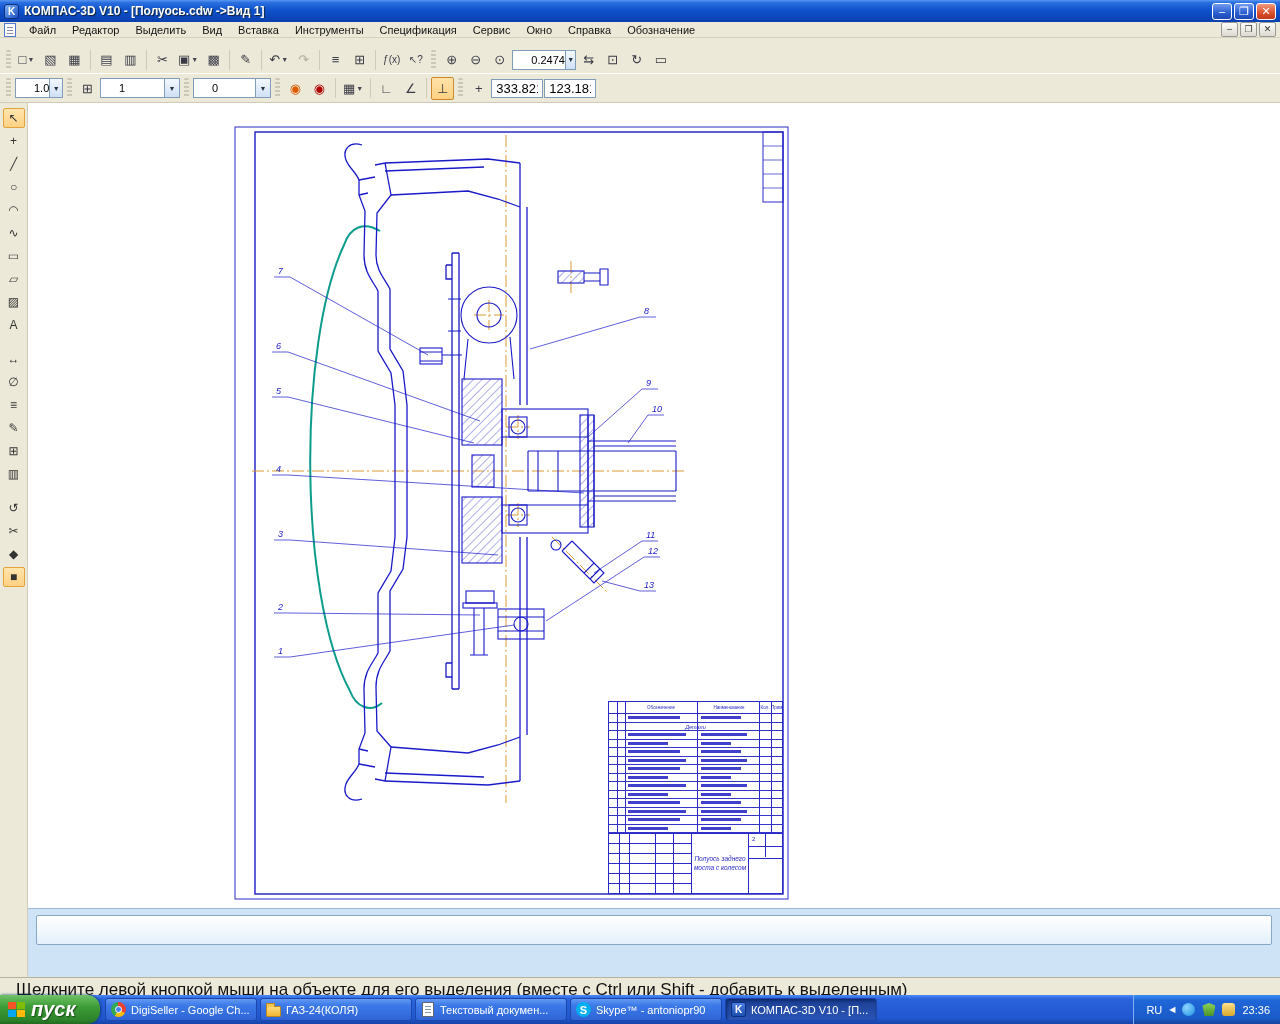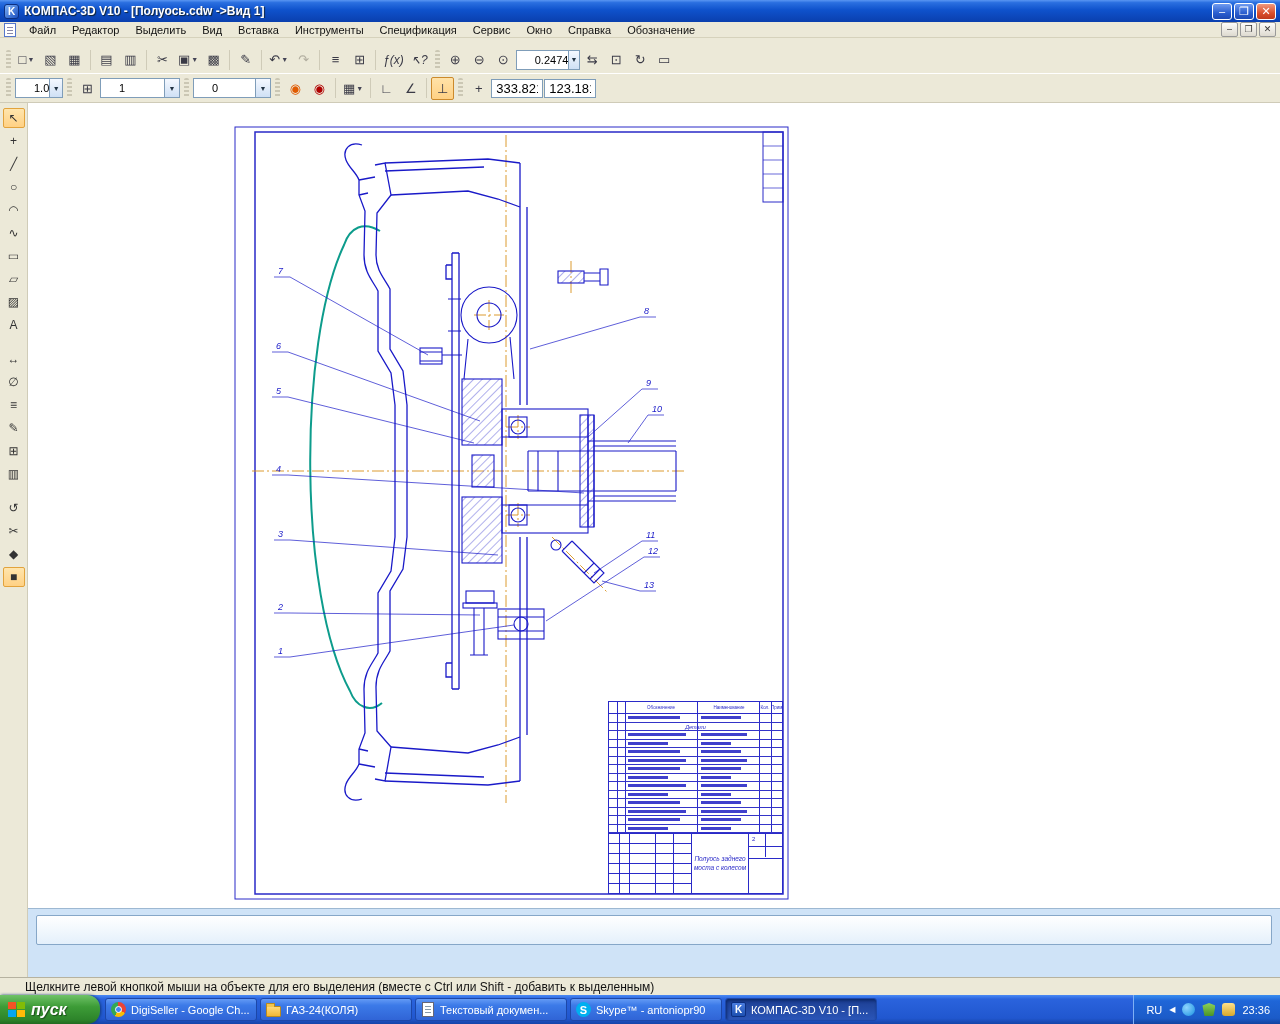--- a/index.html
+++ b/index.html
@@ -29,21 +29,21 @@
     font-size:9px;line-height:13px;text-align:center;color:#333}
 
   
   .toolbar{position:absolute;left:0;width:1280px;background:#ECE9D8;display:flex;align-items:center;gap:1px;padding:0 3px}
   #tb1{top:46px;height:28px;border-bottom:1px solid #fff}
   #tb2{top:74px;height:29px;border-bottom:1px solid #cfcbb8}
   .grip{width:5px;height:20px;margin:0 3px;background:repeating-linear-gradient(180deg,#cbc7b4 0 2px,transparent 2px 4px);border-radius:2px}
   .sep{width:1px;height:20px;background:#cfcbb8;margin:0 3px}
   .tbtn{min-width:23px;height:23px;border:1px solid transparent;border-radius:2px;display:flex;align-items:center;
     justify-content:center;font-size:13px;color:#3a3a46;padding:0 2px;cursor:default}
-  .tbtn.small-txt{font-size:12px;font-style:italic}
+  .tbtn.small-txt{font-size:10px;}
   .tbtn.disabled{color:#b2aea0}
   .tbtn.pressed{background:linear-gradient(#ffe2a8,#ffd184);border:1px solid #cc8a2c}
   .tbtn.dot1{color:#e05a00}.tbtn.dot2{color:#b00000}
   .caret{font-size:7px;color:#445;margin-left:1px}
   .combo{height:20px;background:#fff;border:1px solid #7F9DB9;display:flex;align-items:center;font-size:11px;
     padding-left:18px;color:#000}
   .combo .caret-box{margin-left:auto;width:15px;height:100%;border-left:1px solid #7F9DB9;
     background:linear-gradient(#f4f8ff,#cfe0f5);display:flex;align-items:center;justify-content:center;font-size:7px;color:#234}
   .numbox{height:19px;background:#fff;border:1px solid #7F9DB9;font-size:13px;padding:1px 4px;width:52px;color:#000}
 
@@ -83,27 +83,27 @@
   .tb-right{position:absolute;right:0;top:0;bottom:0;width:33px;font-size:6px;color:#2a2ac8}
   .tb-right .hl{position:absolute;left:0;right:0;height:1px;background:#2a2ac8}
   .tb-right .vl{position:absolute;top:0;bottom:36px;width:1px;background:#2a2ac8;left:16px}
   .tb-right span{position:absolute;left:3px;top:2px}
 
   
   .proppanel{position:absolute;left:28px;top:908px;width:1252px;height:69px;background:#cfe3f7;border-top:1px solid #9db8d2}
   .propinner{position:absolute;left:8px;top:6px;right:8px;height:30px;border:1px solid #86a7c8;border-radius:2px;
     background:linear-gradient(180deg,#ffffff,#e4f0fb)}
   .statusbar{position:absolute;left:0;top:977px;width:1280px;height:18px;background:#ECE9D8;border-top:1px solid #b6b2a0;
-    font-size:12px;color:#111;padding:2px 25px;white-space:nowrap;overflow:hidden}
+    font-size:17px;color:#111;padding:2px 16px;white-space:nowrap;overflow:hidden}
 
   
   .taskbar{position:absolute;left:0;top:995px;width:1280px;height:29px;display:flex;align-items:stretch;
     background:linear-gradient(180deg,#4a8af5 0%,#2a63dd 14%,#2157cf 80%,#1543a8 100%)}
   .startbtn{width:100px;border-radius:0 13px 13px 0;display:flex;align-items:center;gap:6px;padding:0 14px 0 8px;
-    color:#fff;font-weight:bold;font-style:italic;font-size:16px;
+    color:#fff;font-weight:bold;font-style:italic;font-size:20px;
     background:linear-gradient(180deg,#6fc267 0%,#3d9c37 40%,#2d842a 85%,#226a21 100%);
     box-shadow:1px 0 3px #123a7a;text-shadow:1px 1px 1px #1c4f1a}
   .taskitems{flex:1;display:flex;gap:3px;padding:3px 5px;overflow:hidden}
   .taskitem{width:152px;flex:none;border:1px solid #1c47a8;border-radius:3px;color:#fff;font-size:11px;display:flex;
     align-items:center;gap:5px;padding:0 5px;white-space:nowrap;overflow:hidden;
     background:linear-gradient(180deg,#639af5 0%,#3c7ae8 30%,#3064d6 100%)}
   .taskitem.active{background:linear-gradient(180deg,#1d3f92 0%,#2a55b8 100%);box-shadow:inset 1px 2px 3px #0d2a6e}
   .ticon{width:15px;height:15px;flex:none;display:flex;align-items:center;justify-content:center}
   .chrome{border-radius:50%;background:conic-gradient(#ea4335 0 33%,#fbbc05 33% 58%,#34a853 58% 100%);position:relative}
   .chrome::after{content:"";position:absolute;inset:4px;background:#4285f4;border:1px solid #fff;border-radius:50%}

